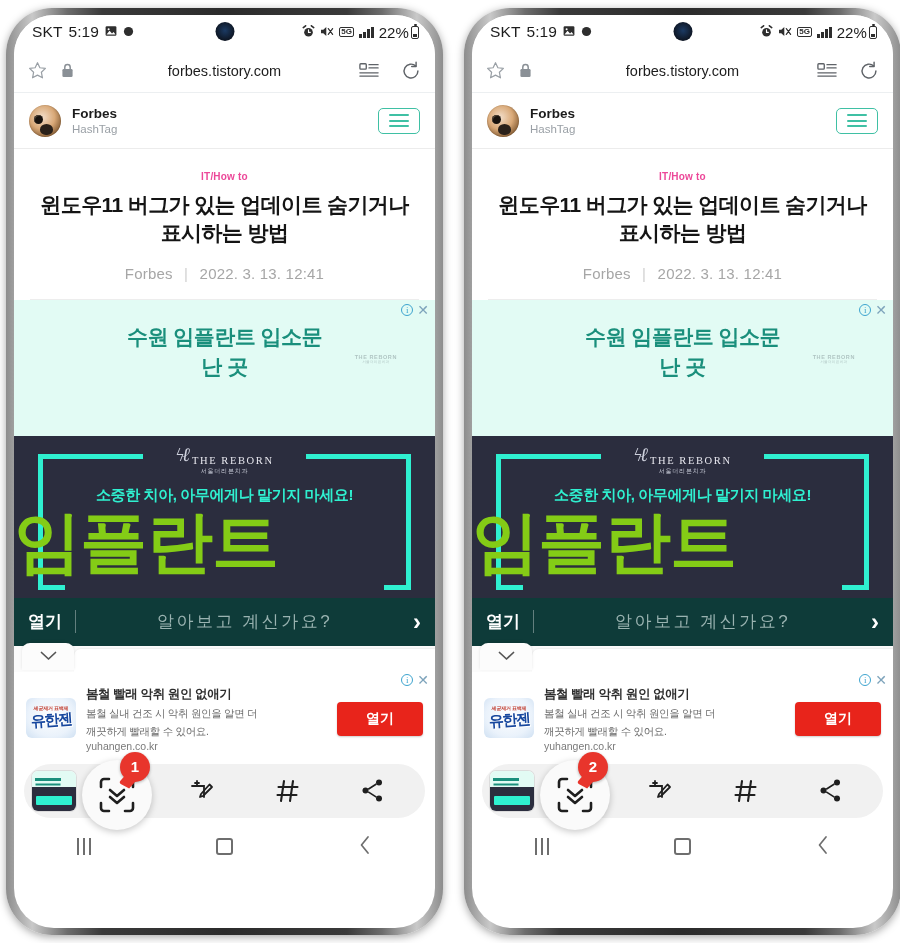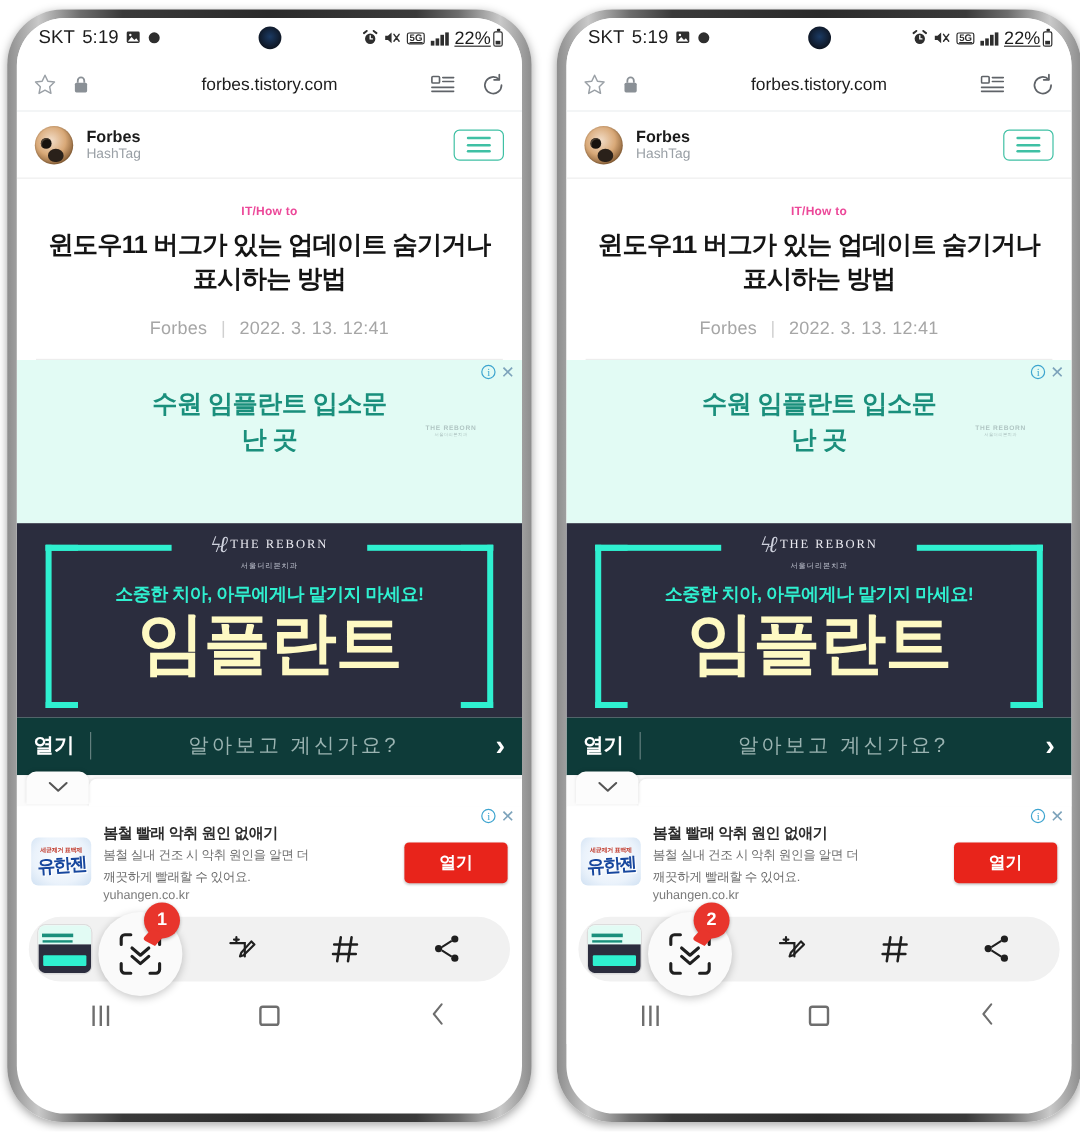--- a/index.html
+++ b/index.html
@@ -29,21 +29,21 @@
   
   .statusbar {
     position:relative; height: 34px; background:#fff;
     display:flex; align-items:center; padding: 0 16px 0 18px;
     font-size: 15.5px; color:#1c1c1c; letter-spacing:.1px;text-align:center;
   }
   .sb-left { display:flex; align-items:center; gap:6px; }
   .sb-carrier { font-size:15.5px; }
   .sb-time { font-size:15.5px; }
   .sb-ico { font-size: 12px; color:#2e2e2e; line-height:1; }
-  .sb-right { margin-left:auto; display:flex; align-items:center; gap:5px; font-size:12px; color:#2e2e2e;text-decoration:underline;}
+  .sb-right { margin-left:auto; display:flex; align-items:center; gap:5px; font-size:12px; color:#2e2e2e;}
   .sb-batt { font-size:15px; color:#1c1c1c; display:flex; align-items:center; gap:2px;}
   .punch {
     position:absolute; left:50%; top:7px; transform:translateX(-50%);
     width:19px; height:19px; border-radius:50%;
     background: radial-gradient(circle at 50% 45%, #1b3a63 0%, #101b2c 60%, #05070c 100%);
   }
   .glyph-5g{
     display:inline-block; font-size:8px; line-height:8px; font-weight:bold;
     border:1.4px solid #2e2e2e; border-radius:2px; padding:0 1px; color:#2e2e2e;
   }
@@ -116,28 +116,28 @@
 
   
   .ad-dark { position:relative; background:#2b2d3e; height:162px; overflow:hidden;}
   .bracket-l,.bracket-r{ position:absolute; top:18px; bottom:8px; width:27px; border:5px solid #2ff0d0;}
   .bracket-l{ left:24px; border-right:none;}
   .bracket-r{ right:24px; border-left:none;}
   .barline-l,.barline-r{ position:absolute; top:18px; height:5px; background:#2ff0d0;}
   .barline-l{ left:24px; width:105px;}
   .barline-r{ right:24px; width:105px;}
   .reborn-logo{ position:absolute; top:8px; left:0; right:0; text-align:center; color:#e8e8ef;}
-  .rl-row{ display:inline-flex; align-items:center; gap:4px;}
+  .rl-row{ display:inline-flex; align-items:flex-end; gap:4px;}
   .rl-mark{ font-family:"Liberation Serif",serif; font-size:19px; font-style:italic; color:#cfd2de; letter-spacing:-2px;}
   .rl-name{ font-size:10.5px; letter-spacing:1.6px; font-family:"Liberation Serif",serif;}
   .rl-sub{ font-size:6px; letter-spacing:.8px; color:#c5c8d4; margin-top:1px;}
   .ad-dark-sub{ position:absolute; top:50px; left:0; right:0; text-align:center;
      color:#2ff0d0; font-size:15px; font-weight:bold; letter-spacing:-.4px;}
-  .ad-dark-big{ position:absolute; top:72px; left:0; right:0; text-align:center;
-     color:#fef9c3; font-size:56px; font-weight:bold; letter-spacing:-1px; line-height:1;}
+  .ad-dark-big{ position:absolute; top:72px; left:0; right:0; 
+     color:#84cc16; font-size:67px; font-weight:bold; letter-spacing:-1px; line-height:1;}
 
   
   .ad-cta{ position:relative; height:48px; background:#0e3b39; display:flex; align-items:center; padding:0 14px;}
   .cta-open{ color:#fff; font-size:17px; font-weight:bold; padding-right:13px;
      border-right:1px solid rgba(255,255,255,.35);}
   .cta-mid{ flex:1; text-align:center; color:#9ab3b1; font-size:17px; letter-spacing:2.5px;}
   .cta-arrow{ color:#fff; font-size:24px; font-weight:bold; line-height:1;}
 
   
   .collapse-row{ position:relative; height:26px; background:#fbfbfb;}

